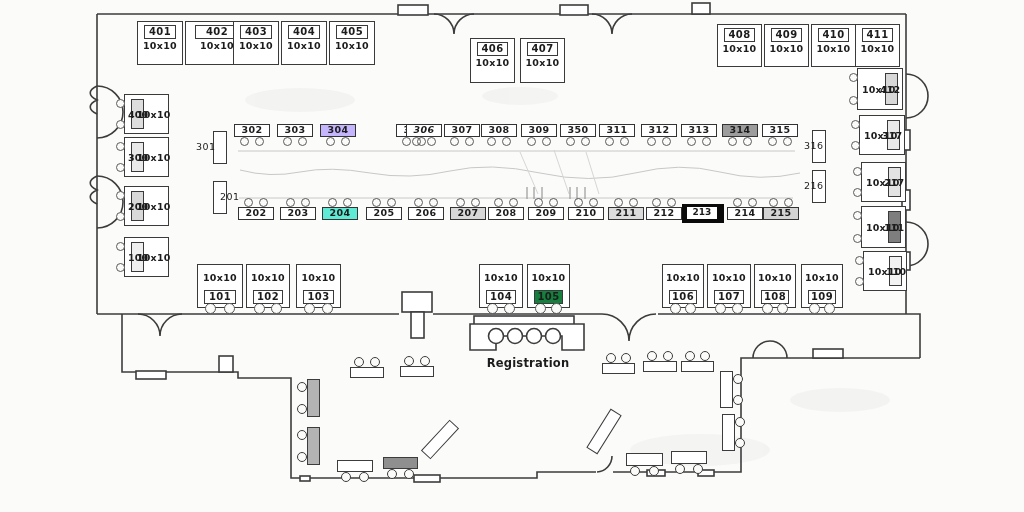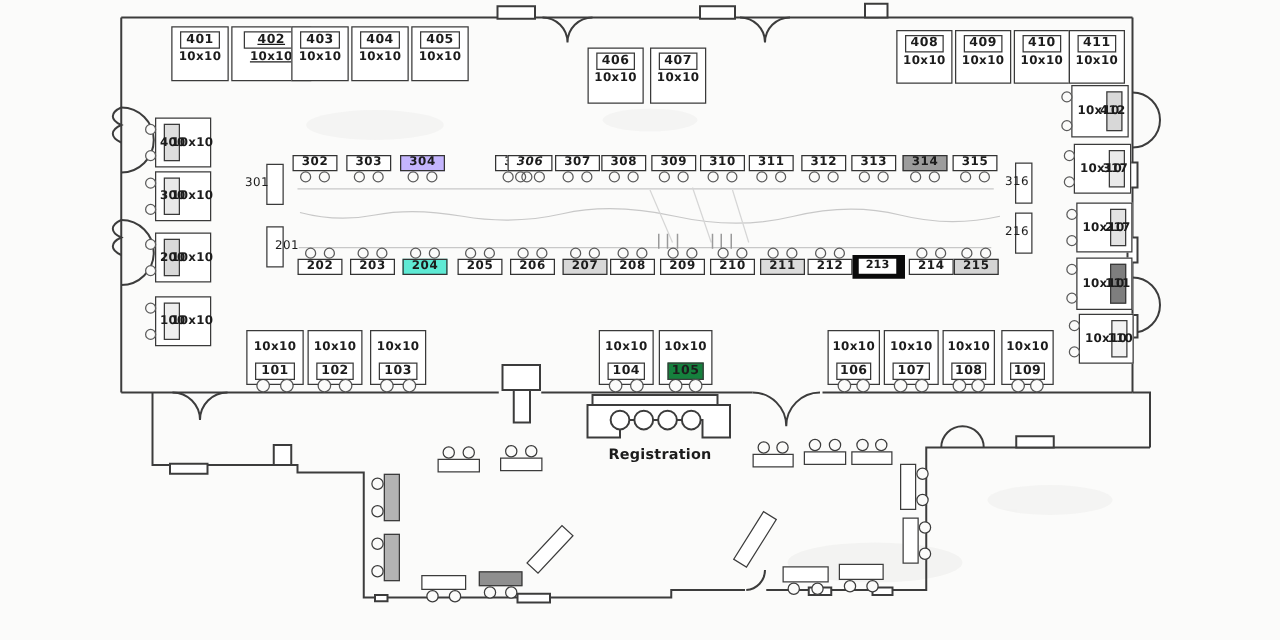--- a/index.html
+++ b/index.html
@@ -122,21 +122,21 @@
       <rect x="647" y="470" width="18" height="6" fill="#fff"></rect>
       <rect x="698" y="470" width="16" height="6" fill="#fff"></rect>
     </g>
   </svg>
 
   <div id="booth-layer">
       <div class="booth booth-top" style="left: 137px; top: 21px; width: 46px; height: 44px;">
         <div class="num-box">401</div>
         <div class="size-text">10x10</div>
       </div>
-      <div class="booth booth-top" style="left: 185px; top: 21px; width: 64px; height: 44px; text-decoration: underline;">
+      <div class="booth booth-top" style="left: 185px; top: 21px; width: 64px; height: 44px;">
         <div class="num-box">402</div>
         <div class="size-text">10x10</div>
       </div>
       <div class="booth booth-top" style="left: 233px; top: 21px; width: 46px; height: 44px;">
         <div class="num-box">403</div>
         <div class="size-text">10x10</div>
       </div>
       <div class="booth booth-top" style="left: 281px; top: 21px; width: 46px; height: 44px;">
         <div class="num-box">404</div>
         <div class="size-text">10x10</div>
@@ -251,21 +251,21 @@
         <div class="side-num">110</div>
       </div>
       <div class="label-booth b300" style="left: 234px; top: 124px; width: 36px; height: 13px;">302</div>
       <div class="label-booth b300" style="left: 277px; top: 124px; width: 36px; height: 13px;">303</div>
       <div class="label-booth b300" style="left: 320px; top: 124px; width: 36px; height: 13px; background: #c4b5fd;">304</div>
       <div class="label-booth b300" style="left: 364px; top: 124px; width: 36px; height: 13px; margin-left: 32px;">305</div>
       <div class="label-booth b300" style="left: 406px; top: 124px; width: 36px; height: 13px; font-style: italic;">306</div>
       <div class="label-booth b300" style="left: 444px; top: 124px; width: 36px; height: 13px;">307</div>
       <div class="label-booth b300" style="left: 481px; top: 124px; width: 36px; height: 13px;">308</div>
       <div class="label-booth b300" style="left: 521px; top: 124px; width: 36px; height: 13px;">309</div>
-      <div class="label-booth b300" style="left: 560px; top: 124px; width: 36px; height: 13px;">310</div>
+      <div class="label-booth b300" style="left: 560px; top: 124px; width: 36px; height: 13px;">350</div>
       <div class="label-booth b300" style="left: 599px; top: 124px; width: 36px; height: 13px;">311</div>
       <div class="label-booth b300" style="left: 641px; top: 124px; width: 36px; height: 13px;">312</div>
       <div class="label-booth b300" style="left: 681px; top: 124px; width: 36px; height: 13px;">313</div>
       <div class="label-booth b300" style="left: 722px; top: 124px; width: 36px; height: 13px; background: rgb(156, 156, 156);">314</div>
       <div class="label-booth b300" style="left: 762px; top: 124px; width: 36px; height: 13px;">315</div>
       <div class="label-booth b200" style="left: 238px; top: 207px; width: 36px; height: 13px;">202</div>
       <div class="label-booth b200" style="left: 280px; top: 207px; width: 36px; height: 13px;">203</div>
       <div class="label-booth b200" style="left: 322px; top: 207px; width: 36px; height: 13px; background: #5eead4;">204</div>
       <div class="label-booth b200" style="left: 366px; top: 207px; width: 36px; height: 13px;">205</div>
       <div class="label-booth b200" style="left: 408px; top: 207px; width: 36px; height: 13px;">206</div>

